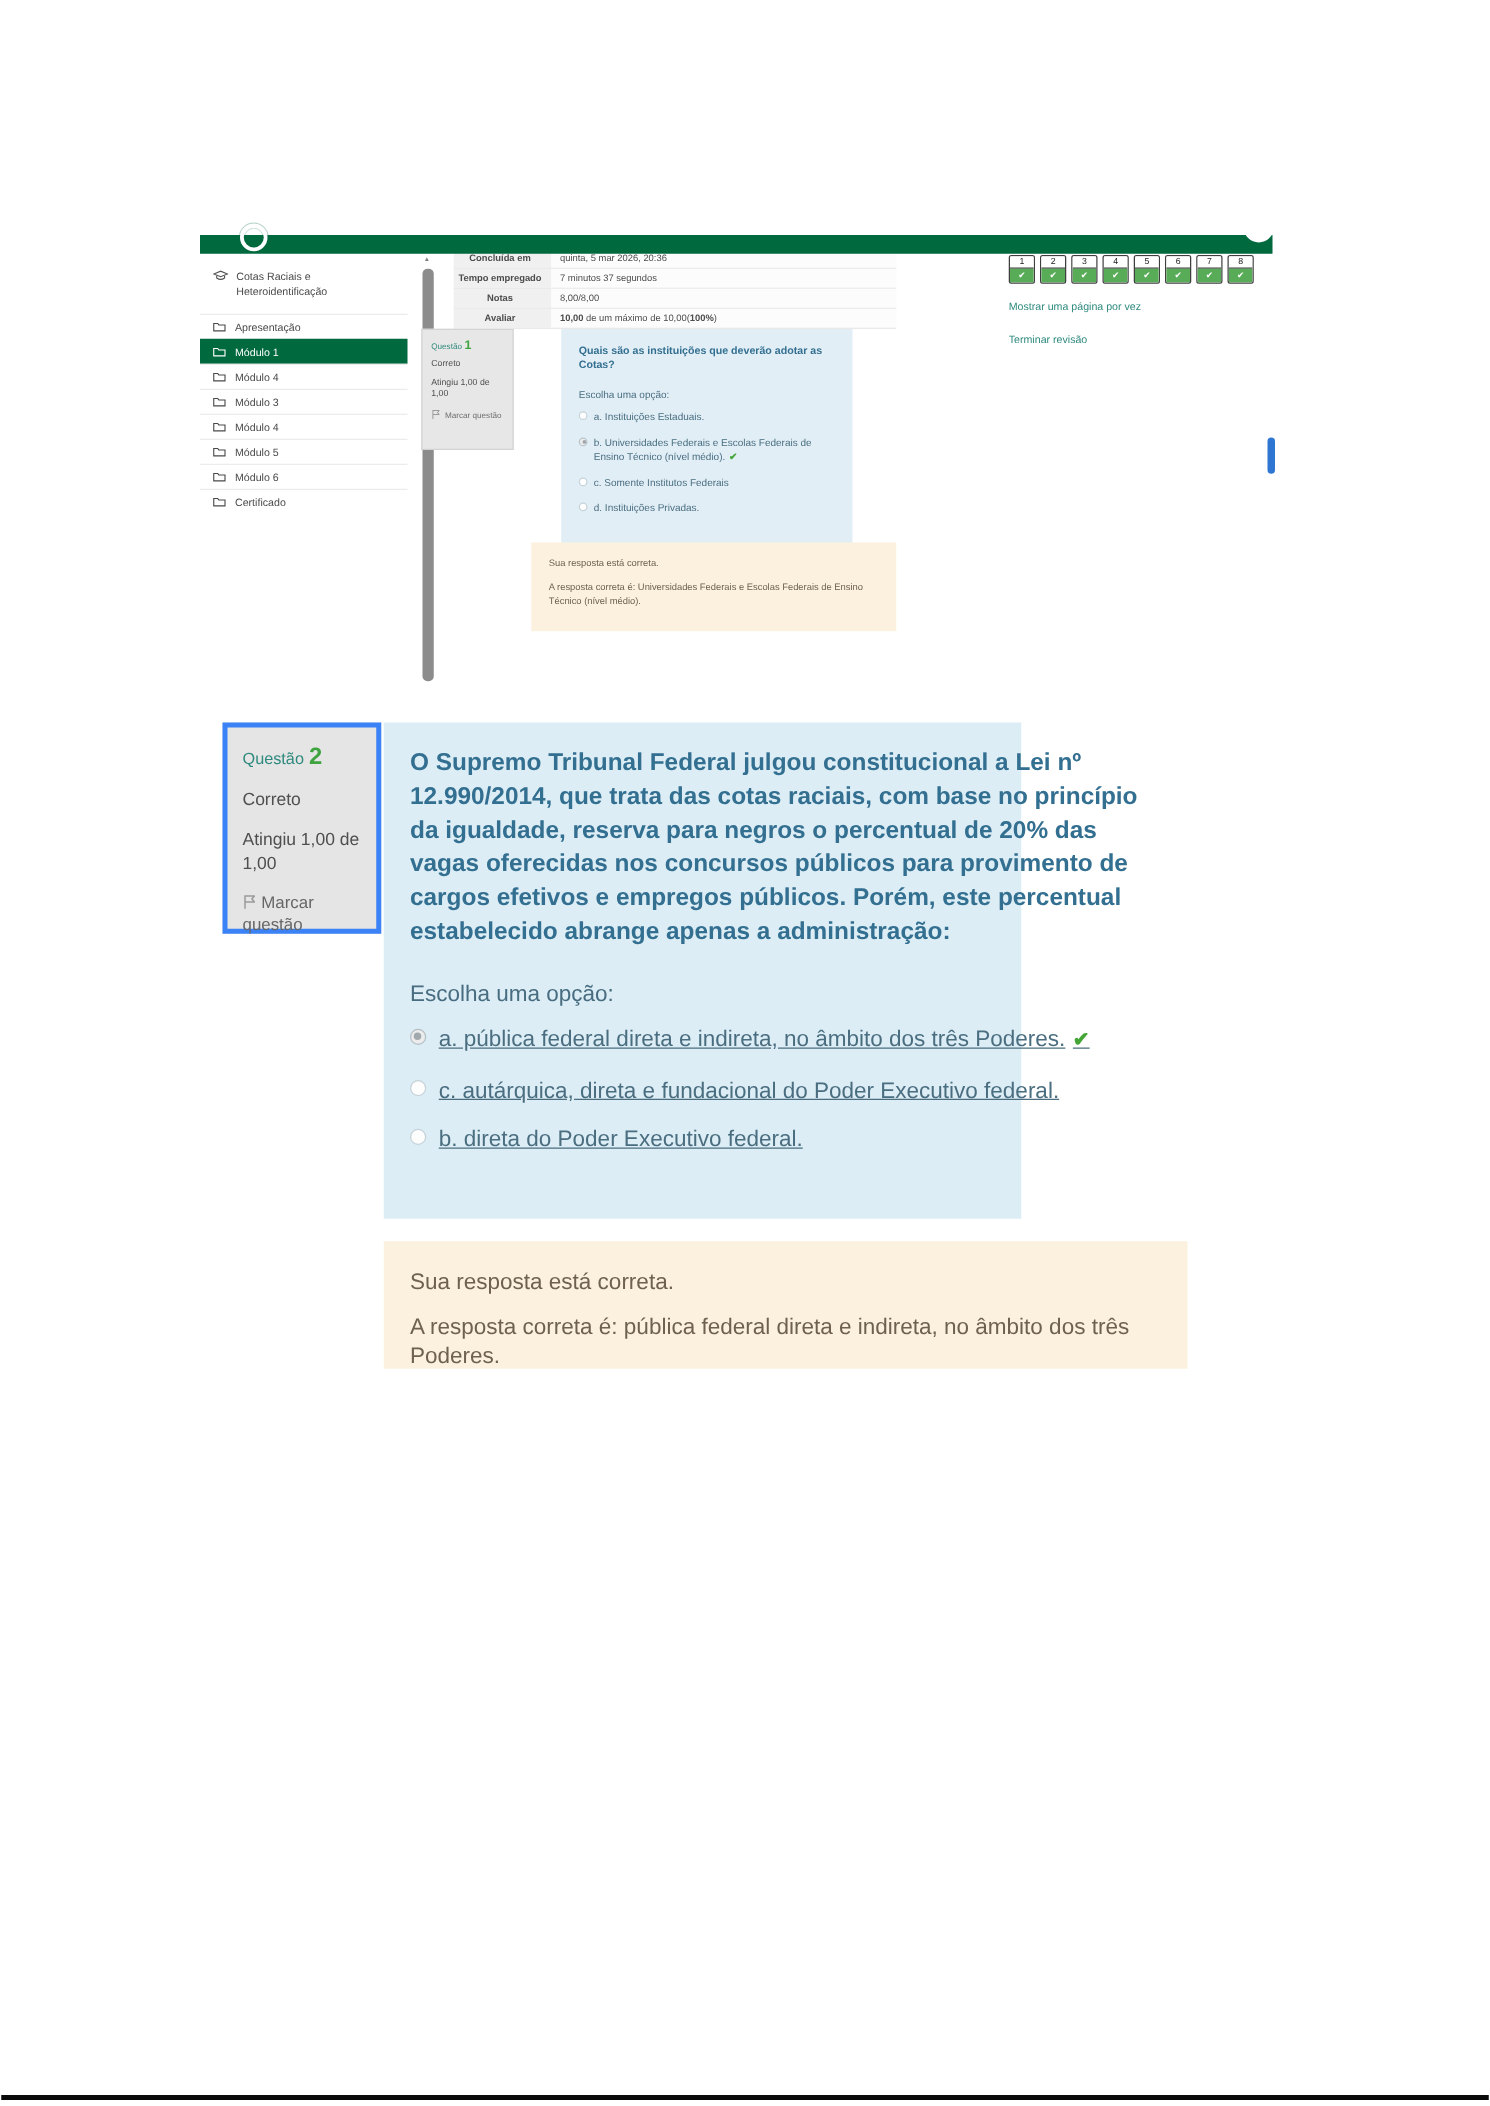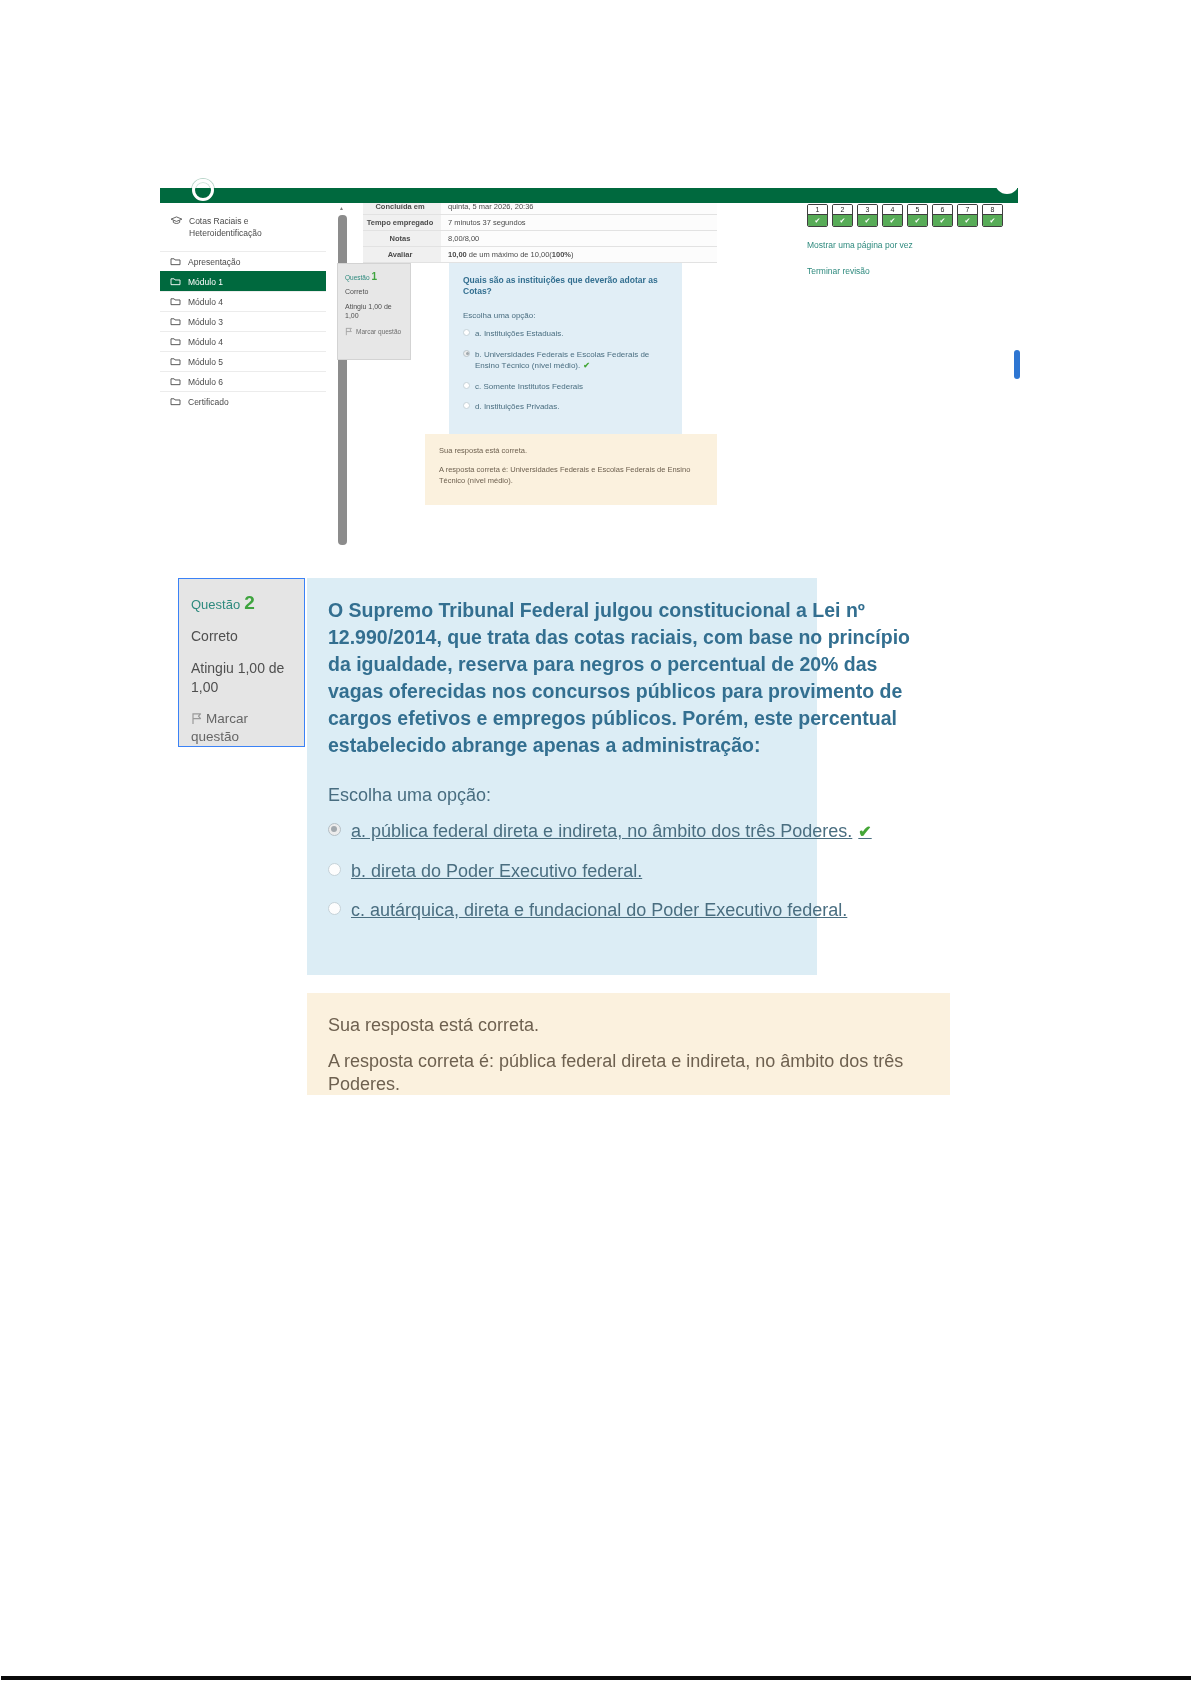--- a/index.html
+++ b/index.html
@@ -77,21 +77,21 @@
   
   .qnav{left:647px;top:34px;display:flex;gap:4px;z-index:1;}
   .qbox{width:21px;border:1px solid #3f3f3f;border-radius:2px;overflow:hidden;cursor:pointer;}
   .qbox .num{height:10px;background:#fff;color:#222;font-size:7px;line-height:10px;text-align:center;
              border-bottom:1px solid #3f3f3f;}
   .qbox .chk{height:11px;background:var(--nav-box-green);color:#fff;font-size:7px;line-height:11px;text-align:center;}
   .navlink{font-size:8.5px;color:var(--link-teal);cursor:pointer;}
   .pill{left:854px;top:180px;width:6px;height:29px;background:var(--pill-blue);border-radius:3px;}
 
   
-  .q2meta{left:178px;top:578px;width:127px;height:169px;background:#e5e5e5;border:1px solid #3b82f6;
+  .q2meta{left:178px;top:578px;width:127px;height:169px;background:#e5e5e5;border:4px solid #3b82f6;
           padding:13px 12px;color:#4f4f4f;}
   .q2meta .qlabel{color:var(--link-teal);font-size:13px;}
   .q2meta .qnum{color:var(--qnum-green);font-size:19px;font-weight:bold;margin-left:4px;}
   .q2meta .mrow{margin-top:13px;font-size:14px;line-height:19px;}
   .q2meta .flagrow{margin-top:13px;font-size:13.5px;color:#666;line-height:18px;}
   .flag-svg{vertical-align:-2px;margin-right:3px;}
 
   .q2box{left:307px;top:578px;width:510px;height:397px;background:var(--qbg-blue);padding:19px 21px 0;}
   .q2text{font-size:19.5px;line-height:27px;font-weight:bold;color:var(--qtext-blue);width:604px;}
   .q2prompt{margin-top:26px;font-size:18px;color:#486d80;}
@@ -319,25 +319,25 @@
   <div class="abs q2box">
     <div class="q2text">O Supremo Tribunal Federal julgou constitucional a Lei nº 12.990/2014, que trata das cotas raciais, com base no princípio da igualdade, reserva para negros o percentual de 20% das vagas oferecidas nos concursos públicos para provimento de cargos efetivos e empregos públicos. Porém, este percentual estabelecido abrange apenas a administração:</div>
     <div class="q2prompt">Escolha uma opção:</div>
     <div class="q2opts">
       <div class="opt2">
         <span class="radio2 checked"></span>
         <span><span>a. pública federal direta e indireta, no âmbito dos três Poderes.</span><span class="chk2">✔</span></span>
       </div>
       <div class="opt2">
         <span class="radio2"></span>
-        <span>b. direta do Poder Executivo federal.</span>
+        <span>c. autárquica, direta e fundacional do Poder Executivo federal.</span>
       </div>
       <div class="opt2">
         <span class="radio2"></span>
-        <span>c. autárquica, direta e fundacional do Poder Executivo federal.</span>
+        <span>b. direta do Poder Executivo federal.</span>
       </div>
     </div>
   </div>
 
   <div class="abs q2fb">
     <p>Sua resposta está correta.</p>
     <p>A resposta correta é: pública federal direta e indireta, no âmbito dos três Poderes.</p>
   </div>
 
   <div class="abs bottom-bar"></div>

